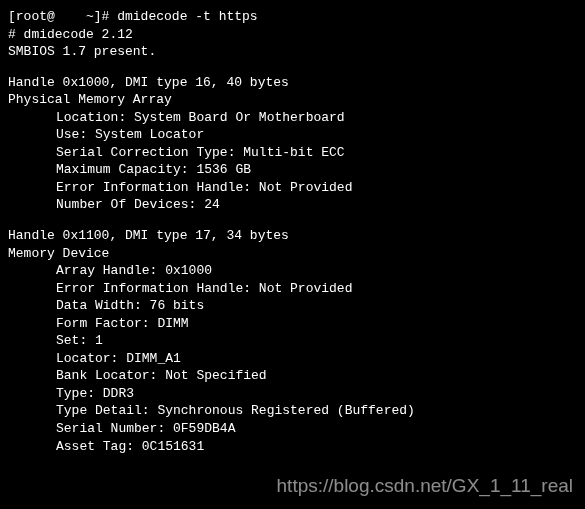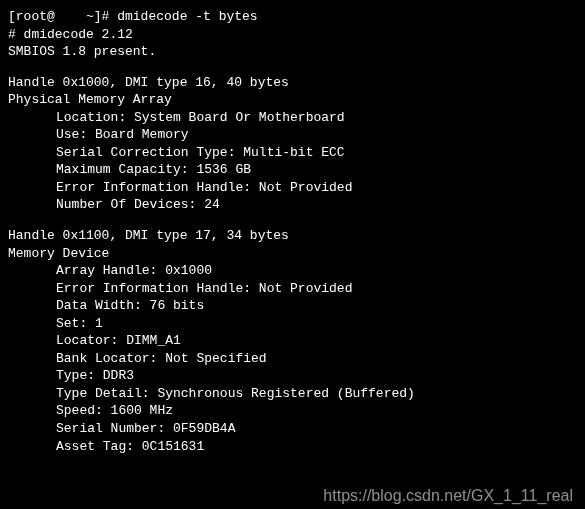--- a/index.html
+++ b/index.html
@@ -15,57 +15,57 @@
     box-sizing: border-box;
     overflow: hidden;
     position: relative;
   }
   .line { white-space: pre; }
   .indent1 { padding-left: 48px; }
   .spacer { height: 13px; }
   .watermark {
     position: absolute;
     right: 12px;
-    bottom: 2px;
+    bottom: 10px;
     color: rgba(255,255,255,0.55);
     font-family: Arial, sans-serif;
-    font-size: 16px;
+    font-size: 19px;
   }
 </style>
 </head>
 <body>
 
-<div class="line">[root@    ~]# dmidecode -t bytes</div>
+<div class="line">[root@    ~]# dmidecode -t https</div>
 <div class="line"># dmidecode 2.12</div>
-<div class="line">SMBIOS 1.8 present.</div>
+<div class="line">SMBIOS 1.7 present.</div>
 
 <div class="spacer"></div>
 
 <div class="line">Handle 0x1000, DMI type 16, 40 bytes</div>
 <div class="line">Physical Memory Array</div>
 <div id="section1-fields">
     <div class="line indent1">Location: System Board Or Motherboard</div>
-    <div class="line indent1">Use: Board Memory</div>
+    <div class="line indent1">Use: System Locator</div>
     <div class="line indent1">Serial Correction Type: Multi-bit ECC</div>
     <div class="line indent1">Maximum Capacity: 1536 GB</div>
     <div class="line indent1">Error Information Handle: Not Provided</div>
     <div class="line indent1">Number Of Devices: 24</div>
   </div>
 
 <div class="spacer"></div>
 
 <div class="line">Handle 0x1100, DMI type 17, 34 bytes</div>
 <div class="line">Memory Device</div>
 <div id="section2-fields">
     <div class="line indent1">Array Handle: 0x1000</div>
     <div class="line indent1">Error Information Handle: Not Provided</div>
     <div class="line indent1">Data Width: 76 bits</div>
+    <div class="line indent1">Form Factor: DIMM</div>
     <div class="line indent1">Set: 1</div>
     <div class="line indent1">Locator: DIMM_A1</div>
     <div class="line indent1">Bank Locator: Not Specified</div>
     <div class="line indent1">Type: DDR3</div>
     <div class="line indent1">Type Detail: Synchronous Registered (Buffered)</div>
-    <div class="line indent1">Speed: 1600 MHz</div>
     <div class="line indent1">Serial Number: 0F59DB4A</div>
     <div class="line indent1">Asset Tag: 0C151631</div>
   </div>
 
 <div class="watermark">https://blog.csdn.net/GX_1_11_real</div>
 
 </body></html>

